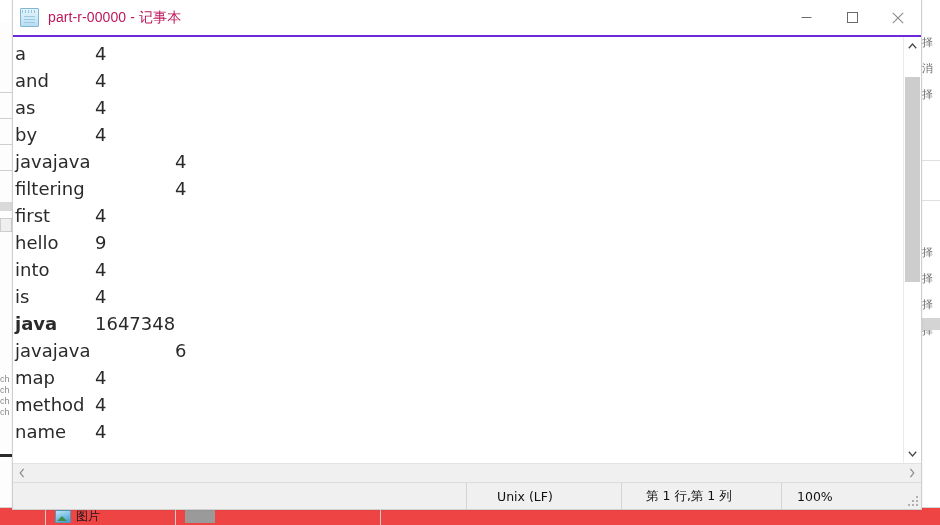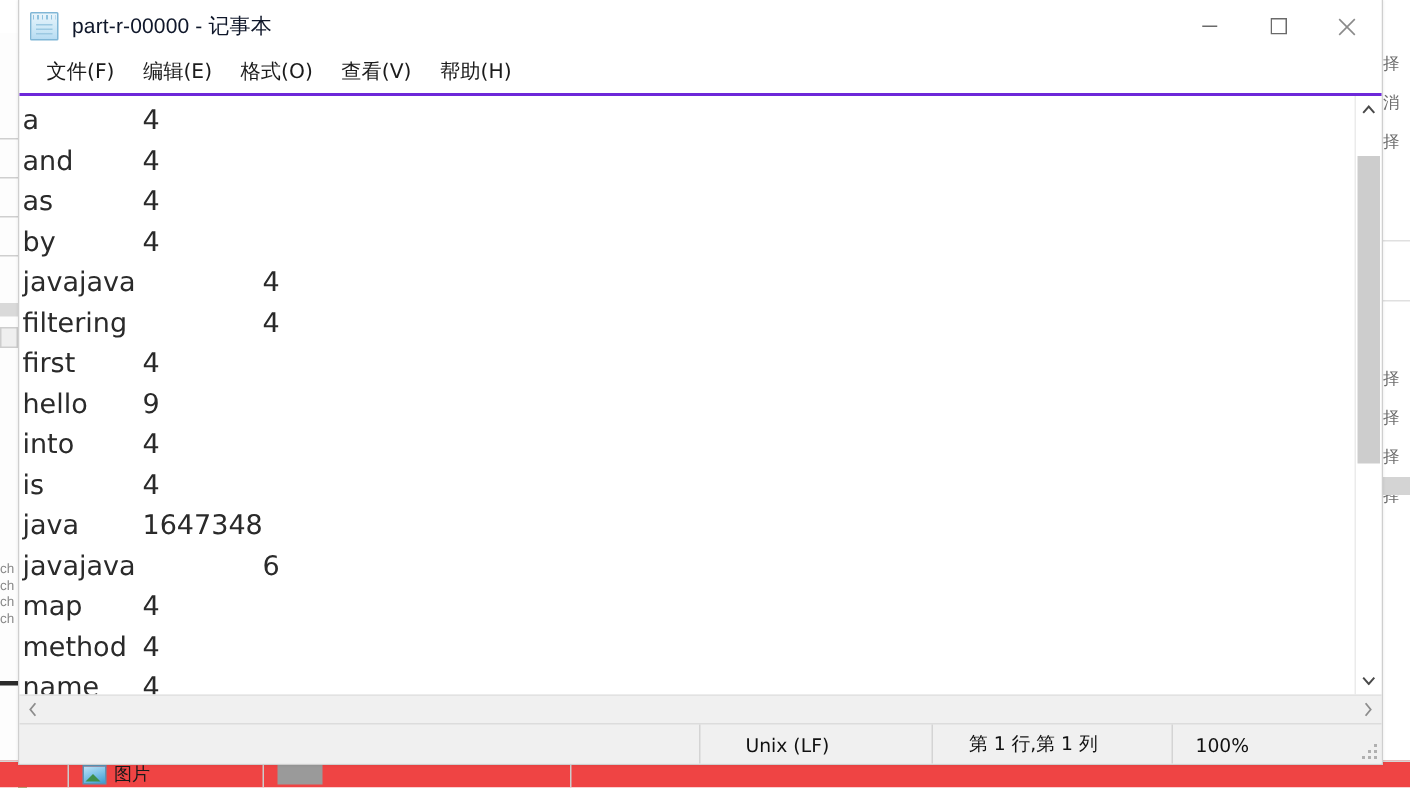--- a/index.html
+++ b/index.html
@@ -156,21 +156,21 @@
   .np-icon::after {
     content: "";
     position: absolute;
     left: 3px; right: 3px; top: 7px;
     height: 1px;
     box-shadow: 0 0 0 0 #9cc9e2, 0 3px 0 0 #9cc9e2, 0 6px 0 0 #9cc9e2;
     background: #9cc9e2;
   }
   .title-text {
     font-size: 14px;
-    color: #0f172a;
+    color: #be185d;
     white-space: nowrap;
     letter-spacing: 0.1px;
   }
   .win-buttons {
     position: absolute;
     right: 0; top: 0;
     height: 35px;
     display: flex;
   }
   .win-btn {
@@ -361,41 +361,34 @@
       </div>
       <div class="win-btn close">
         <svg width="12" height="12" viewBox="0 0 12 12">
             <line x1="0.8" y1="0.8" x2="11.2" y2="11.2" stroke="#8a8a8a" stroke-width="1.1"></line>
             <line x1="11.2" y1="0.8" x2="0.8" y2="11.2" stroke="#8a8a8a" stroke-width="1.1"></line>
           </svg>
       </div>
     </div>
   </div>
 
-  <div class="menubar">
-    <div class="menu-item">文件(F)</div>
-    <div class="menu-item">编辑(E)</div>
-    <div class="menu-item">格式(O)</div>
-    <div class="menu-item">查看(V)</div>
-    <div class="menu-item">帮助(H)</div>
-  </div>
 
   <div class="editor-wrap">
     <div class="editor" id="editor">
         <div class="line"><span class="word" style="min-width: 80px;">a</span><span class="cnt">4</span></div>
         <div class="line"><span class="word" style="min-width: 80px;">and</span><span class="cnt">4</span></div>
         <div class="line"><span class="word" style="min-width: 80px;">as</span><span class="cnt">4</span></div>
         <div class="line"><span class="word" style="min-width: 80px;">by</span><span class="cnt">4</span></div>
         <div class="line"><span class="word" style="min-width: 160px;">javajava</span><span class="cnt">4</span></div>
         <div class="line"><span class="word" style="min-width: 160px;">filtering</span><span class="cnt">4</span></div>
         <div class="line"><span class="word" style="min-width: 80px;">first</span><span class="cnt">4</span></div>
         <div class="line"><span class="word" style="min-width: 80px;">hello</span><span class="cnt">9</span></div>
         <div class="line"><span class="word" style="min-width: 80px;">into</span><span class="cnt">4</span></div>
         <div class="line"><span class="word" style="min-width: 80px;">is</span><span class="cnt">4</span></div>
-        <div class="line"><span class="word" style="min-width: 80px;">java</span><span class="cnt">1647348</span></div>
+        <div class="line"><span class="word" style="min-width: 80px; font-weight: bold;">java</span><span class="cnt">1647348</span></div>
         <div class="line"><span class="word" style="min-width: 160px;">javajava</span><span class="cnt">6</span></div>
         <div class="line"><span class="word" style="min-width: 80px;">map</span><span class="cnt">4</span></div>
         <div class="line"><span class="word" style="min-width: 80px;">method</span><span class="cnt">4</span></div>
         <div class="line"><span class="word" style="min-width: 80px;">name</span><span class="cnt">4</span></div>
       </div>
 
     <div class="vscroll">
       <div class="vs-arrow up">
         <svg width="9" height="6" viewBox="0 0 9 6">
             <polyline points="0.8,5.2 4.5,1 8.2,5.2" fill="none" stroke="#4a4a4a" stroke-width="1.3"></polyline>

